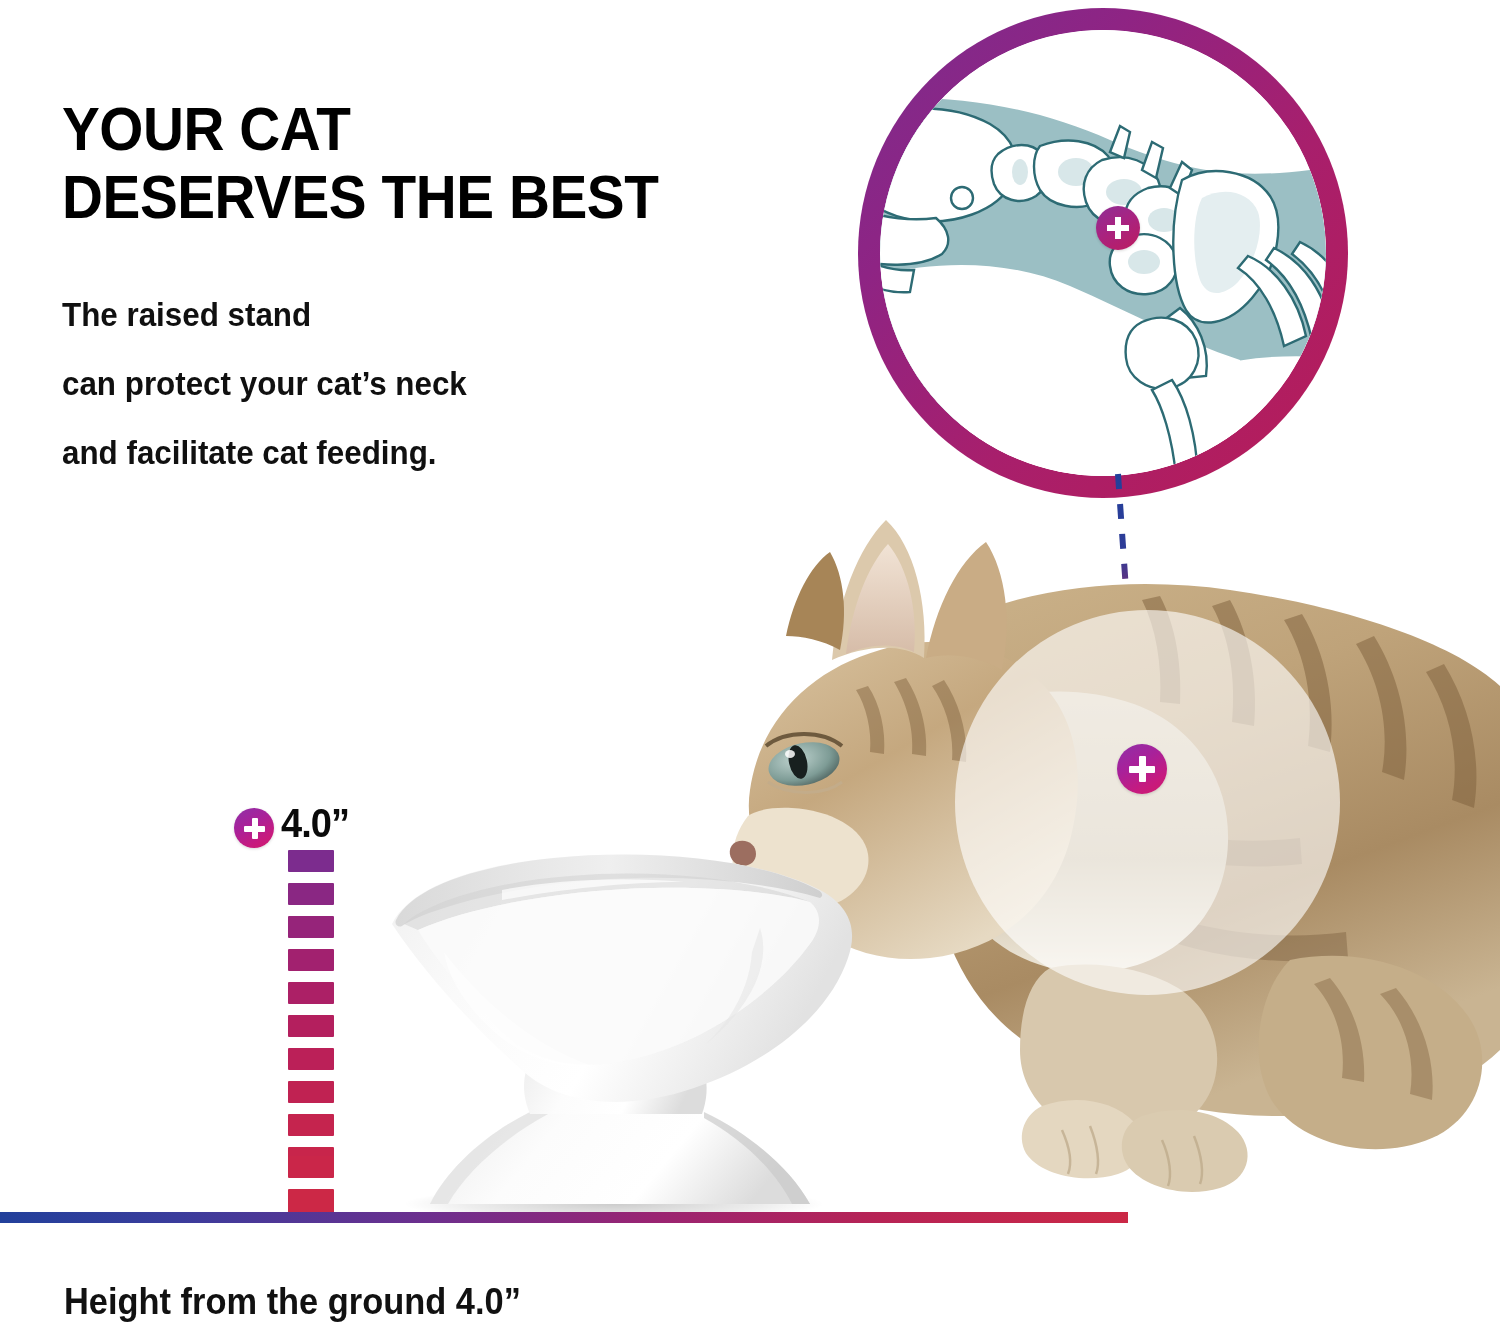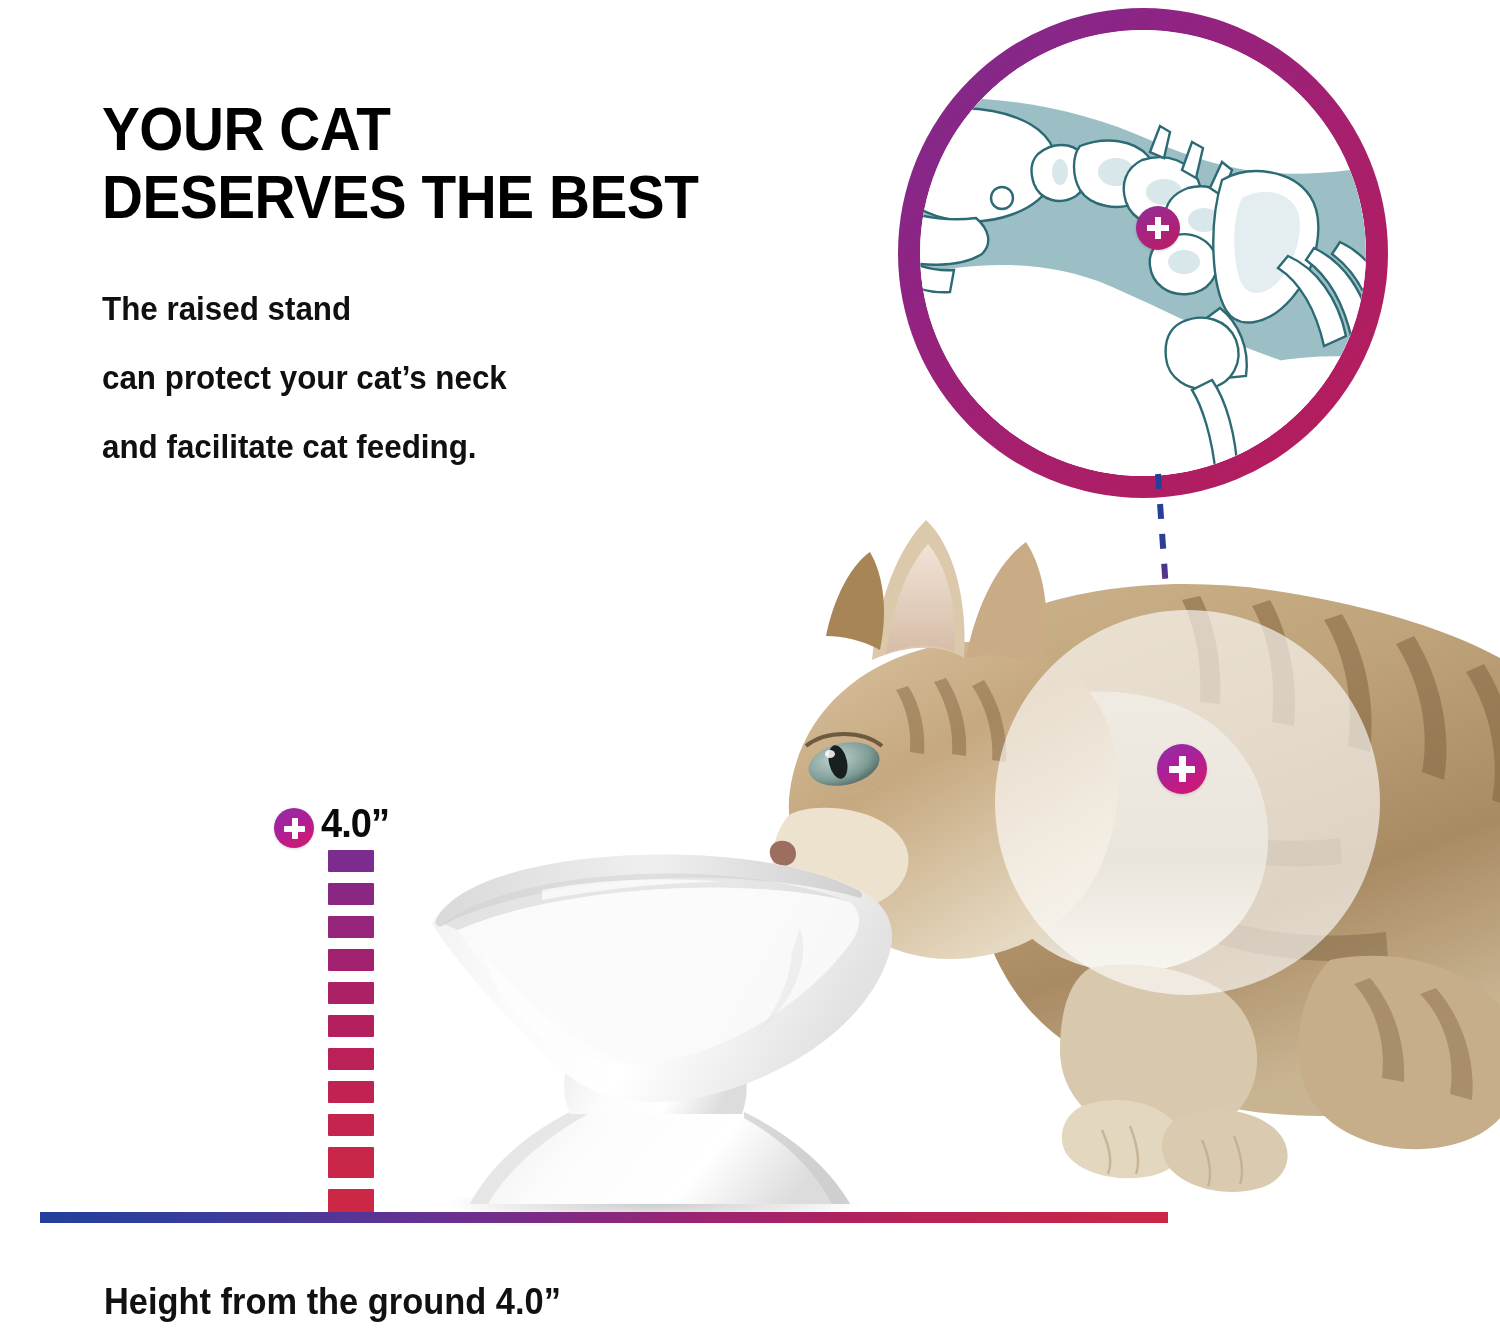--- a/index.html
+++ b/index.html
@@ -3,34 +3,34 @@
 <meta charset="utf-8">
 <style>
   * { margin:0; padding:0; box-sizing:border-box; }
   html, body { background:#ffffff; }
   body {
     width:1500px; height:1329px;
     font-family:"Liberation Sans", sans-serif;
     position:relative; overflow:hidden;
   }
 
-  #stage { position:absolute; inset:0; background:#ffffff;margin-left:40px; }
+  #stage { position:absolute; inset:0; background:#ffffff; }
 
   
   .headline {
     position:absolute; left:62px; top:95px;
     font-weight:700; font-size:61px; line-height:1.12;
     letter-spacing:-0.5px; color:#000000;
     font-stretch:condensed; transform:scaleX(0.93); transform-origin:left top;
     white-space:nowrap;
   }
   .headline .l2 { display:block; }
 
   
-  .bodycopy { position:absolute; left:62px; top:292px; }
+  .bodycopy { position:absolute; left:62px; top:298px; }
   .bodycopy .line {
     display:block; font-weight:700; font-size:33px;
     line-height:1.0; color:#101010; margin-bottom:36px;
     transform:scaleX(0.95); transform-origin:left top; white-space:nowrap;
   }
 
   
   .inset-wrap {
     position:absolute; left:858px; top:8px;
     width:490px; height:490px;

